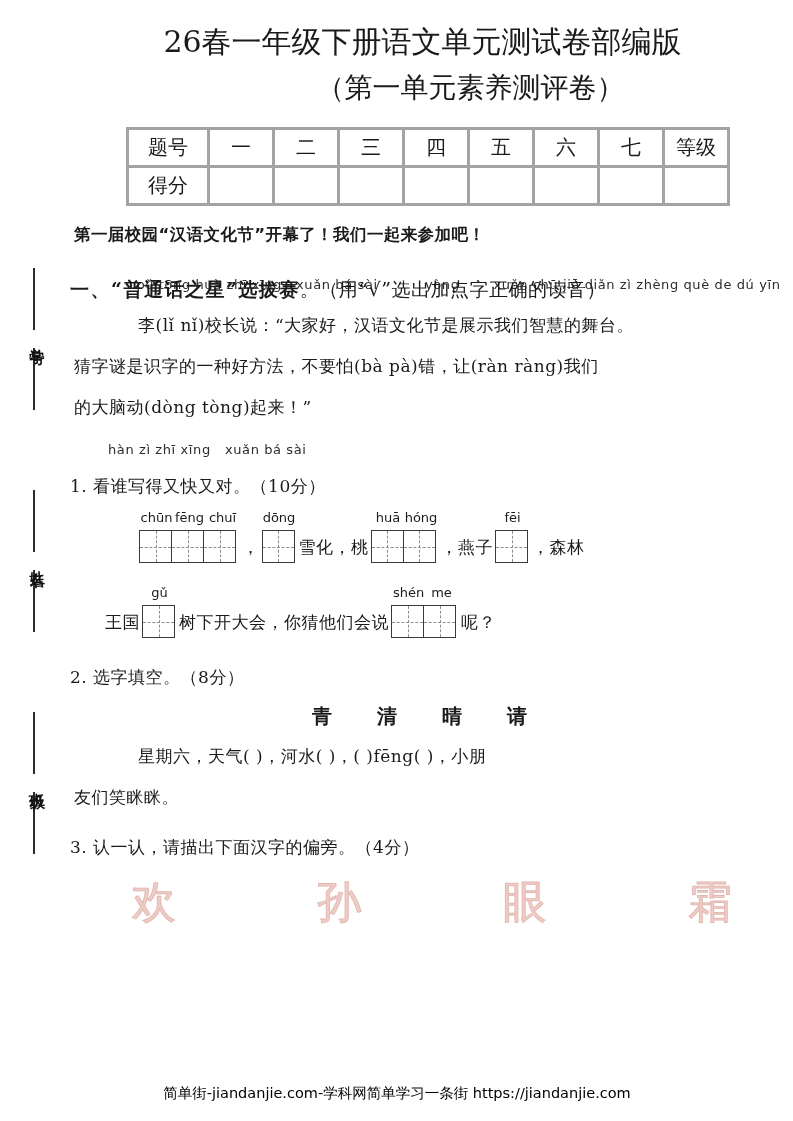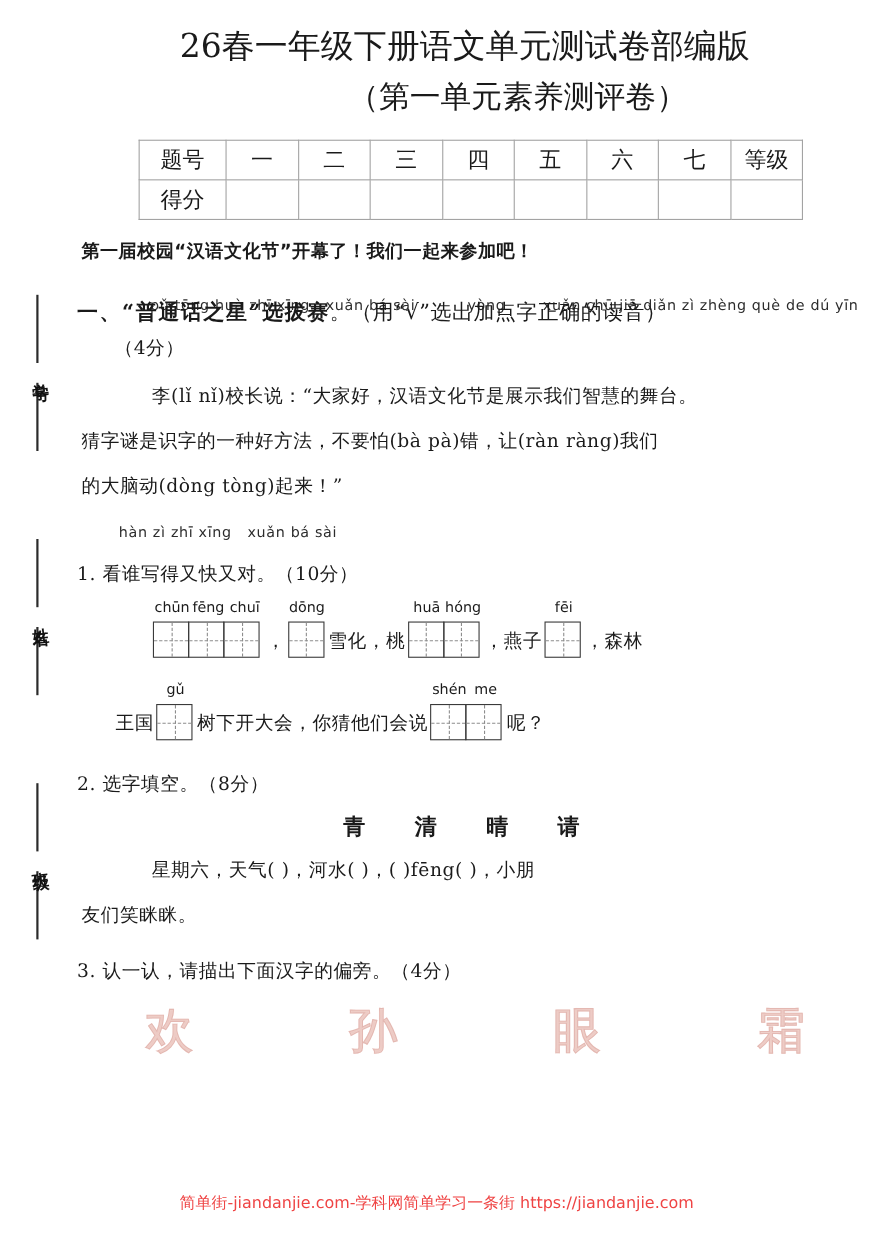--- a/index.html
+++ b/index.html
@@ -79,21 +79,21 @@
   .score-table-wrap {
     margin: 20px 0 0 64px;
     width: 604px;
   }
   table.score-table {
     border-collapse: collapse;
     width: 100%;
     table-layout: fixed;
   }
   table.score-table td {
-    border: 1px solid #a3a3a3;
+    border: 3px solid #a3a3a3;
     height: 33px;
     text-align: center;
     vertical-align: middle;
     font-size: 20px;
     font-family: "DejaVu Serif", serif;
     margin-left: 40px;
   }
   table.score-table td.head-cell { width: 76px; }
 
   
@@ -222,21 +222,21 @@
 
   
   .watermark {
     position: absolute;
     left: 62px;
     bottom: 18px;
     width: 670px;
     text-align: center;
     font-family: "DejaVu Sans", sans-serif;
     font-size: 14.5px;
-    color: #ef4444;
+    color: #000000;
   }
 </style>
 </head>
 <body>
 
 <div class="margin-col">
   <div class="margin-block" style="top:268px;">
     <div class="margin-rule top"></div>
     <div class="margin-label">学号</div>
     <div class="margin-rule bot"></div>
@@ -289,21 +289,20 @@
 
   <div class="intro">第一届校园“汉语文化节”开幕了！我们一起来参加吧！</div>
 
   <div class="sec-head">
     <div class="pinyin-row">
       <span style="margin-left:38px;">pǔ tōng huà zhī xīng   xuǎn bá sài          yòng</span><span style="margin-left:34px;">xuǎn chū jiā diǎn zì zhèng què de dú yīn</span>
     </div>
     <div class="sec-title"><span>一、“普通话之星”选拔赛</span><span class="plain">。（用“√”选出加点字正确的读音）</span></div>
   </div>
 
-  <div class="para" style="margin-left:42px;">（4分）</div>
 
   <div class="para indent" style="margin-left:42px; margin-top:2px;">李(lǐ   nǐ)校长说：“大家好，汉语文化节是展示我们智慧的舞台。</div>
   <div class="para" style="margin-left:12px;">猜字谜是识字的一种好方法，不要怕(bà   pà)错，让(ràn   ràng)我们</div>
   <div class="para" style="margin-left:12px;">的大脑动(dòng   tòng)起来！”</div>
 
   <div class="sec-head" style="margin-top:14px;">
     <div class="pinyin-row"><span style="margin-left:38px;">hàn zì zhī xīng   xuǎn bá sài</span></div>
   </div>
 
   <div class="qnum" style="margin-left:8px; margin-top:18px;">1. 看谁写得又快又对。（10分）</div>

